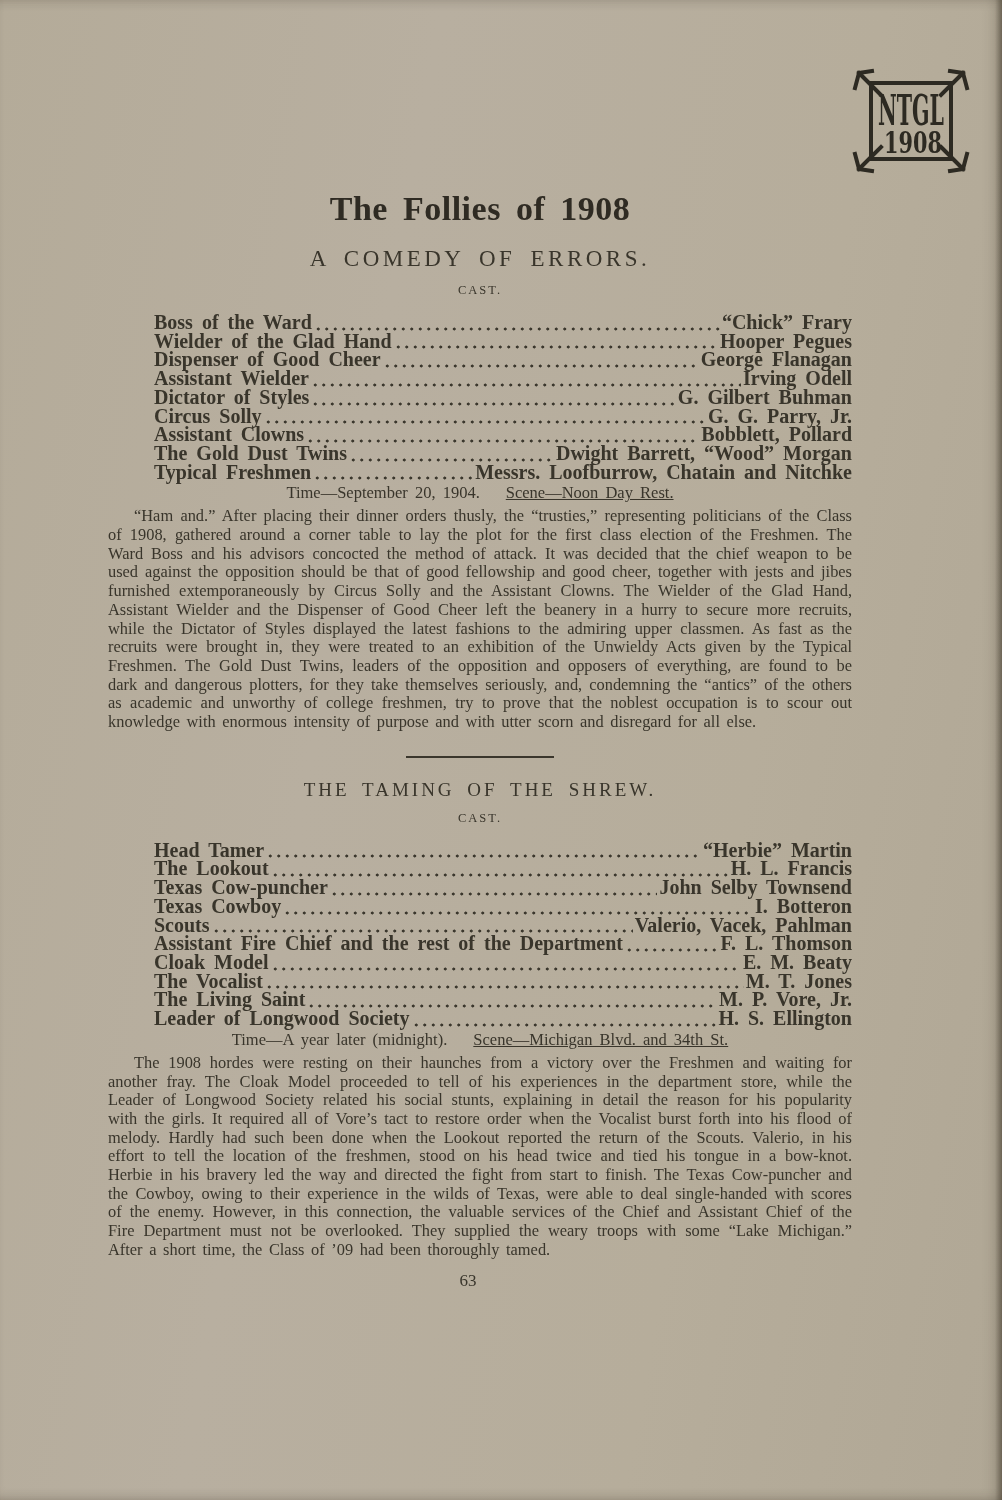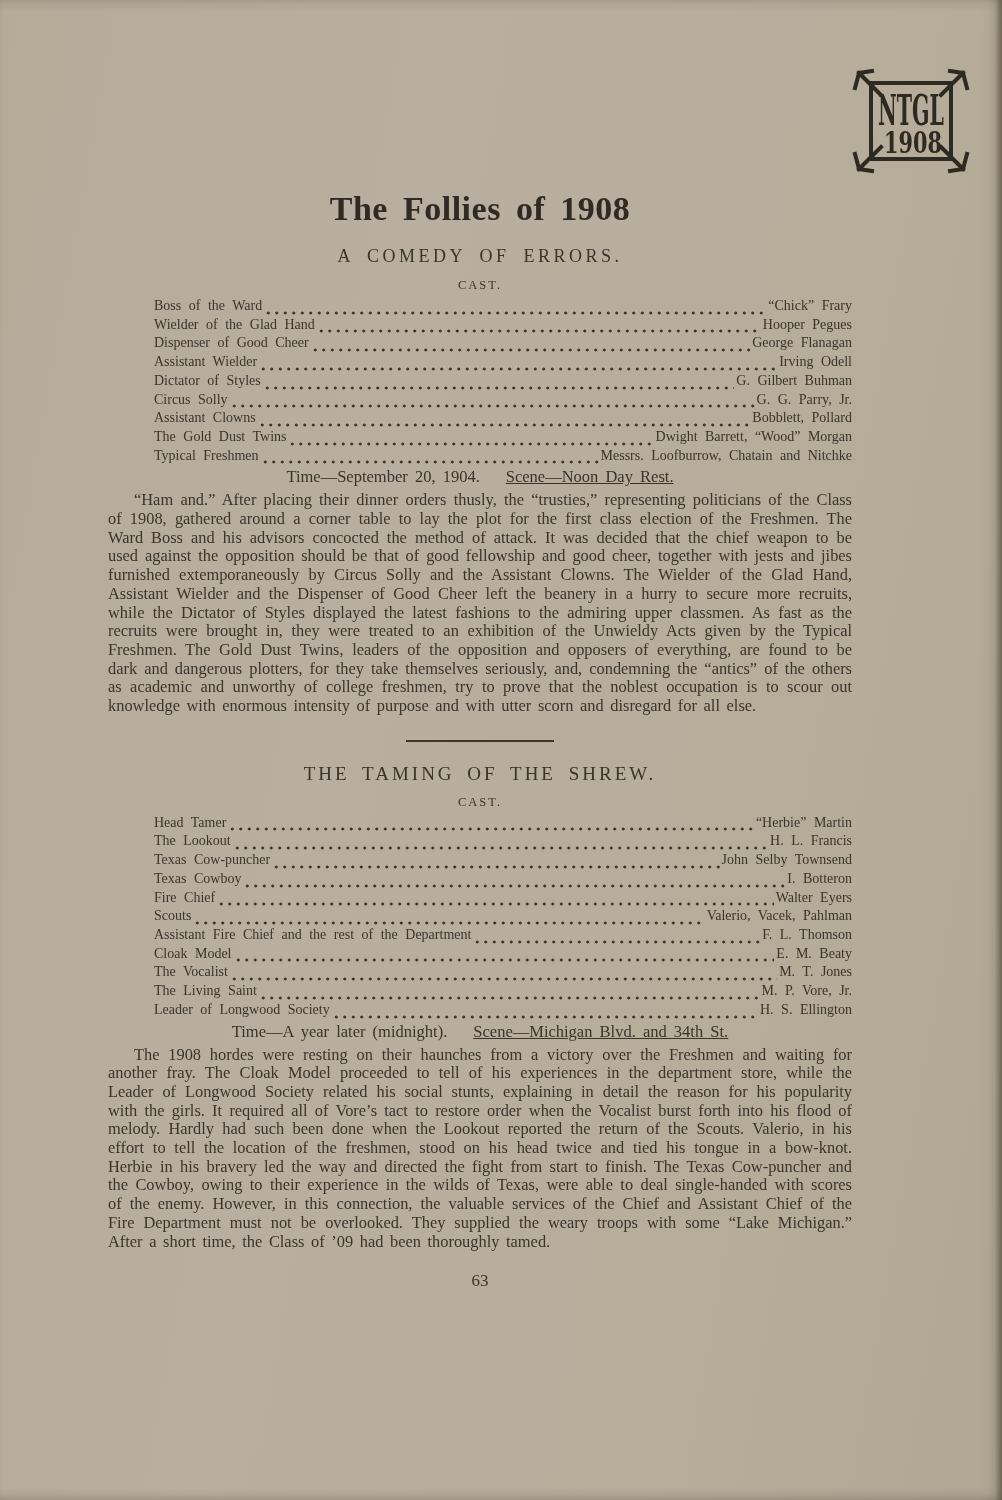--- a/index.html
+++ b/index.html
@@ -34,26 +34,26 @@
   .emblem .year{font-size:30px;}
   
   .content{position:absolute;left:108px;top:190px;width:744px;}
   .title{
     margin:0 0 18px;text-align:center;
     font-size:34px;font-weight:bold;letter-spacing:.5px;color:#2f2b23;
     word-spacing:6px;
   }
   .subtitle{
     margin:0 0 11px;text-align:center;font-weight:normal;
-    font-size:18px;letter-spacing:3.5px;word-spacing:6px;
+    font-size:23px;letter-spacing:3.5px;word-spacing:6px;
   }
   .cast-label{
     text-align:center;font-size:12.5px;letter-spacing:2px;margin:1px 0 3px;font-family:Liberation Serif, serif;
   }
-  .cast-list{margin:4px 0 0 46px;font-size:14px;line-height:18.7px;word-spacing:4px;}
+  .cast-list{margin:15px 0 0 46px;font-size:20px;line-height:18.7px;word-spacing:4px;font-weight:bold;}
   .cast-row{display:flex;align-items:baseline;}
   .cast-row .role{white-space:nowrap;}
   .cast-row .name{white-space:nowrap;}
   .leader{
     flex:1 1 auto;min-width:14px;height:14px;margin:0 2px;align-self:flex-end;
     background:radial-gradient(circle,#3b372d 1.35px,rgba(0,0,0,0) 1.75px) left bottom/8.5px 6px repeat-x;
   }
   .timeline{
     text-align:center;font-size:16.5px;line-height:19px;margin:2px 0 5px;word-spacing:3px;
   }
@@ -64,21 +64,21 @@
   }
   .divider{
     width:148px;border:none;border-top:2px solid #3a362c;
     margin:24px auto 21px;
   }
   .section-title{
     margin:0 0 10px;text-align:center;font-weight:normal;
     font-size:19px;letter-spacing:3px;word-spacing:5px;
   }
   .pageno{
-    position:absolute;left:108px;top:1271px;width:744px;
+    position:absolute;left:96px;top:1271px;width:744px;
     text-align:center;font-size:17px;
   }
 </style>
 </head>
 <body>
 
 <div class="page">
 
   <svg class="emblem" viewBox="0 0 120 106" aria-hidden="true">
     <rect x="20" y="14" width="80" height="76" stroke-width="4"></rect>
@@ -184,25 +184,20 @@
           <span class="leader"></span>
           <span class="name">John Selby Townsend</span>
         </div>
 
         <div class="cast-row">
           <span class="role">Texas Cowboy</span>
           <span class="leader"></span>
           <span class="name">I. Botteron</span>
         </div>
 
-        <div class="cast-row">
-          <span class="role">Fire Chief</span>
-          <span class="leader"></span>
-          <span class="name">Walter Eyers</span>
-        </div>
 
         <div class="cast-row">
           <span class="role">Scouts</span>
           <span class="leader"></span>
           <span class="name">Valerio, Vacek, Pahlman</span>
         </div>
 
         <div class="cast-row">
           <span class="role">Assistant Fire Chief and the rest of the Department</span>
           <span class="leader"></span>

